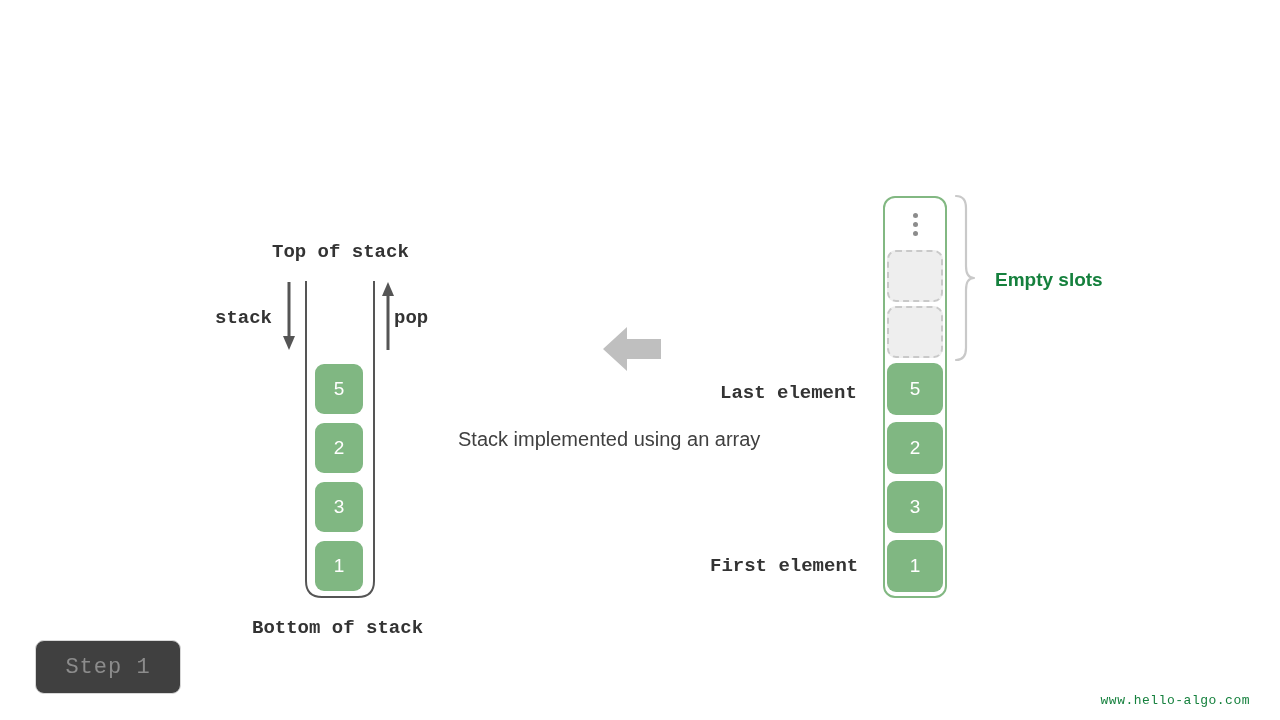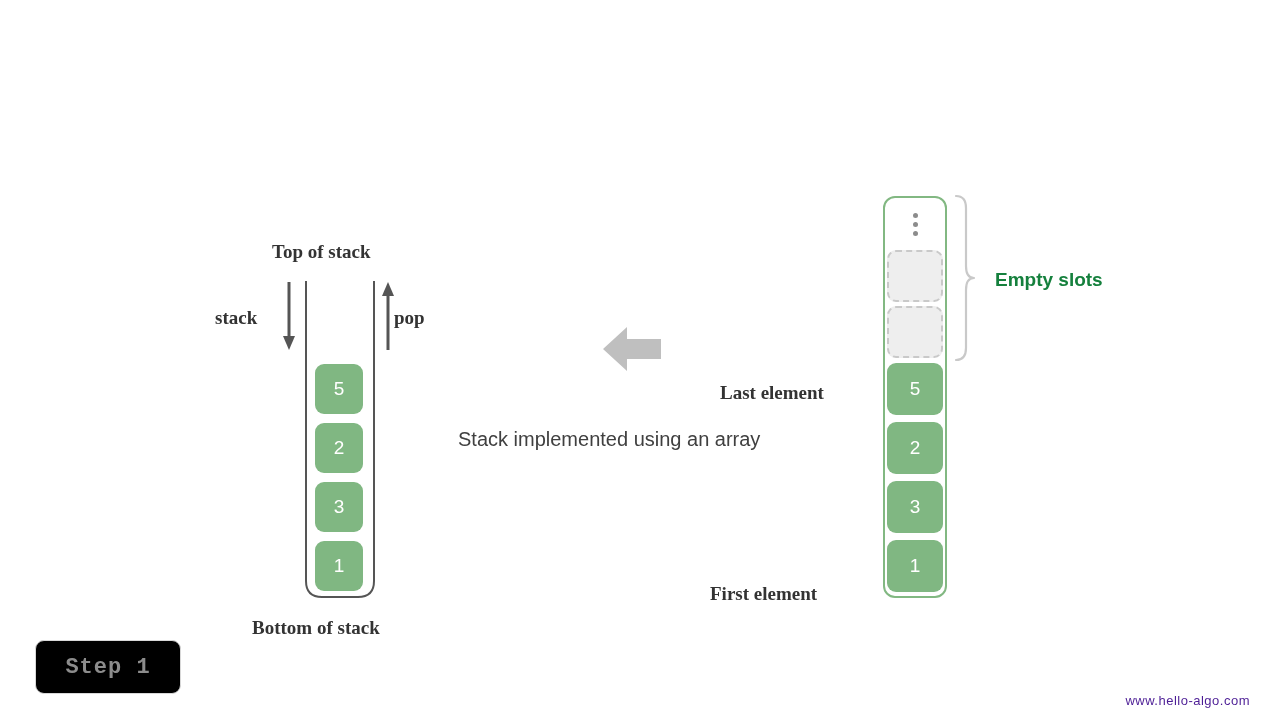--- a/index.html
+++ b/index.html
@@ -13,21 +13,21 @@
     position: relative;
     overflow: hidden;
     font-family: "Liberation Sans", sans-serif;
     -webkit-font-smoothing: antialiased;
   }
 
   .abs { position: absolute; }
 
   
   .lbl-bold {
-    font-family: Liberation Serif, serif;
+    font-family: Liberation Mono, monospace;
     font-weight: bold;
     font-size: 19px;
     color: #333333;
     white-space: nowrap;
   }
   .lbl-gray-bold {
     font-family: "Liberation Sans", sans-serif;
     font-weight: bold;
     font-size: 19px;
     color: #15803d;
@@ -106,38 +106,38 @@
 
   
   #step-badge {
     left: 35px;
     top: 640px;
     width: 146px;
     height: 54px;
     box-sizing: border-box;
     border: 1px solid #d8d8d8;
     border-radius: 9px;
-    background: #000000;
+    background: #404040;
     display: flex;
     align-items: center;
     justify-content: center;
     font-family: "Liberation Mono", monospace;
     font-size: 22px;
-    font-weight: bold;
+    font-weight: normal;
     letter-spacing: 1px;
     color: #8c8c8c;
   }
 
   
   #watermark {
     right: 30px;
     bottom: 12px;
-    font-family: Liberation Sans, sans-serif;
+    font-family: Liberation Mono, monospace;
     font-size: 13px;
-    color: #4c1d95;
+    color: #15803d;
     letter-spacing: 0.5px;
   }
 </style>
 </head>
 <body>
 
 <div class="abs" id="stack-group">
 
   <div class="abs lbl-bold" style="left:272px; top:241px;">Top of stack</div>
 
@@ -192,18 +192,18 @@
   <div class="array-cell" style="left:887px; top:540px;">1</div>
 
   <svg class="abs" style="left:952px; top:194px;" width="24" height="168" viewBox="0 0 24 168">
     <path d="M4 2 Q14 2 14 14 L14 72 Q14 84 22 84 Q14 84 14 96 L14 154 Q14 166 4 166" fill="none" stroke="#c9c9c9" stroke-width="2.2" stroke-linecap="round" stroke-linejoin="round"></path>
   </svg>
 
   <div class="abs lbl-gray-bold" style="left:995px; top:269px;">Empty slots</div>
 
   <div class="abs lbl-bold" style="left:720px; top:382px;text-align:center;">Last element</div>
 
-  <div class="abs lbl-bold" style="left:710px; top:555px;margin-top:28px;">First element</div>
+  <div class="abs lbl-bold" style="left:710px; top:555px;">First element</div>
 </div>
 
 <div class="abs" id="step-badge">Step  1</div>
 
 <div class="abs" id="watermark">www.hello-algo.com</div>
 
 </body></html>

